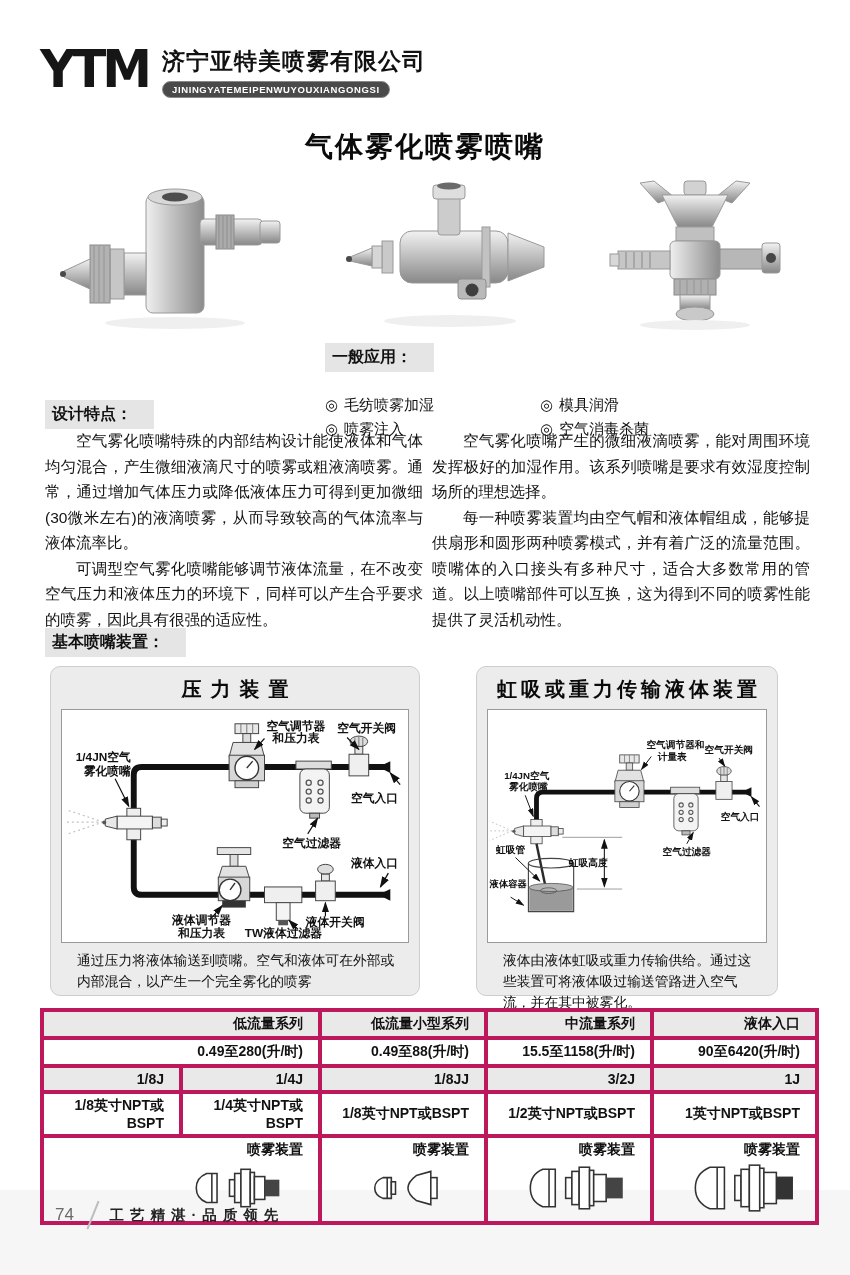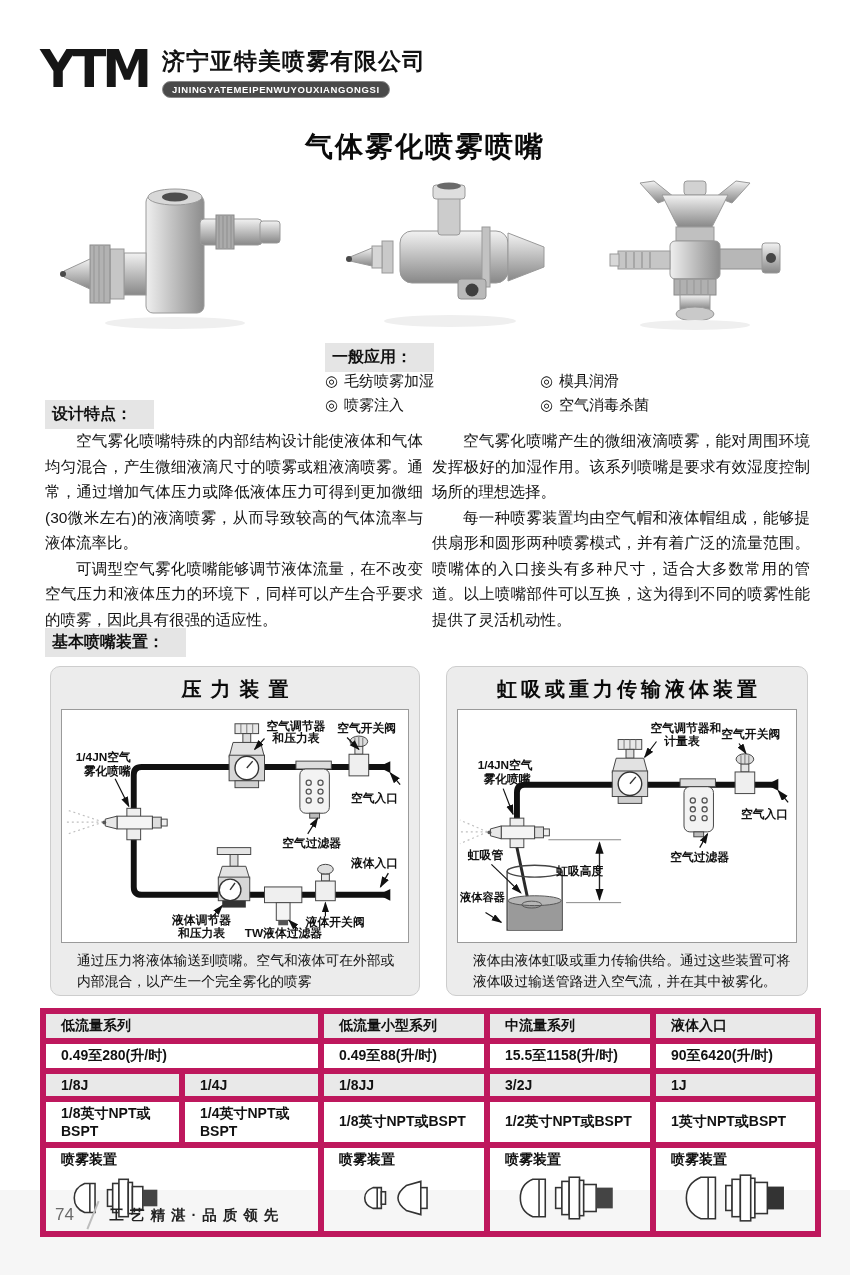--- a/index.html
+++ b/index.html
@@ -20,52 +20,52 @@
            font-weight:bold; letter-spacing:2px; color:#0a0a0a; }
 
   
   .products { position:absolute; left:50px; top:172px; width:750px; height:162px; display:flex;
               justify-content:space-between; align-items:center; }
 
   
   .gh { display:inline-block; background:#e5e5e5; font-weight:bold; font-size:16px; padding:4px 22px 4px 7px; color:#111; }
 
   .apps { position:absolute; left:325px; top:343px; width:480px; }
-  .apps-grid { margin-top:0; display:grid; grid-template-columns:215px 1fr; row-gap:5px; font-size:15px; }
+  .apps-grid { margin-top:24px; display:grid; grid-template-columns:215px 1fr; row-gap:5px; font-size:15px; }
   .app-item { white-space:nowrap; color:#111; }
   .app-item .bl { margin-right:6px; }
 
   .feat-h { position:absolute; left:45px; top:400px; }
   .basic-h { position:absolute; left:45px; top:628px; }
 
   .tcol { position:absolute; top:428px; width:378px; font-size:15.5px; line-height:25.5px;
           text-align:justify; color:#111; }
   .tcol-l { left:45px; }
   .tcol-r { left:432px; }
   .tcol p { text-indent:2em; }
 
   
   .dbox { position:absolute; top:666px; height:330px; background:#ececec; border:1px solid #cdcdcd; border-radius:10px; }
   .dbox-l { left:50px; width:370px; }
-  .dbox-r { left:446px; width:362px; }
+  .dbox-r { left:476px; width:302px; }
   .dbox-title { text-align:center; font-weight:bold; font-size:20px; padding:9px 0 6px; color:#0a0a0a; }
   .ls8 { letter-spacing:9px; text-indent:9px; }
   .ls4 { letter-spacing:4px; text-indent:4px; }
   .dbox-canvas { background:#fff; border:1px solid #9a9a9a; margin:0 10px; height:234px; }
   .dbox-canvas svg { display:block; width:100%; height:100%; }
   .dbox-caption { font-size:13.8px; line-height:21px; padding:7px 12px 0 26px; color:#111; }
 
   text.lb { font-family:"Liberation Sans",sans-serif; font-size:12px; font-weight:bold; fill:#111; }
   text.lbs { font-family:"Liberation Sans",sans-serif; font-size:11.5px; font-weight:bold; fill:#111; }
 
   
   .series-wrap { position:absolute; left:40px; top:1008px; width:775px; }
   table.series { border-collapse:collapse; width:775px; table-layout:fixed;
                  border-top:2.5px solid #222; border-bottom:2.5px solid #222; }
-  table.series td { border:6px solid #be185d; text-align:left; font-size:14px; font-weight:bold;
+  table.series td { border:4px solid #be185d; text-align:right; font-size:14px; font-weight:bold;
                     color:#111; padding:3px 15px; }
   table.series tr.g td { background:#e9e9e9; }
   td.dev-cell { padding:4px 0 2px; }
   .dev-label { font-size:14px; font-weight:bold; margin-bottom:2px; }
 
   
   .foot-band { position:absolute; left:0; bottom:0; width:100%; height:85px; background:#f6f6f6; }
   .footer { position:absolute; left:55px; top:1200px; display:flex; align-items:center; }
   .pg-num { font-size:17px; color:#6a6a6a; }
   .pg-slash { width:1.5px; height:30px; background:#bdbdbd; transform:rotate(22deg); margin:0 16px 0 18px; }

